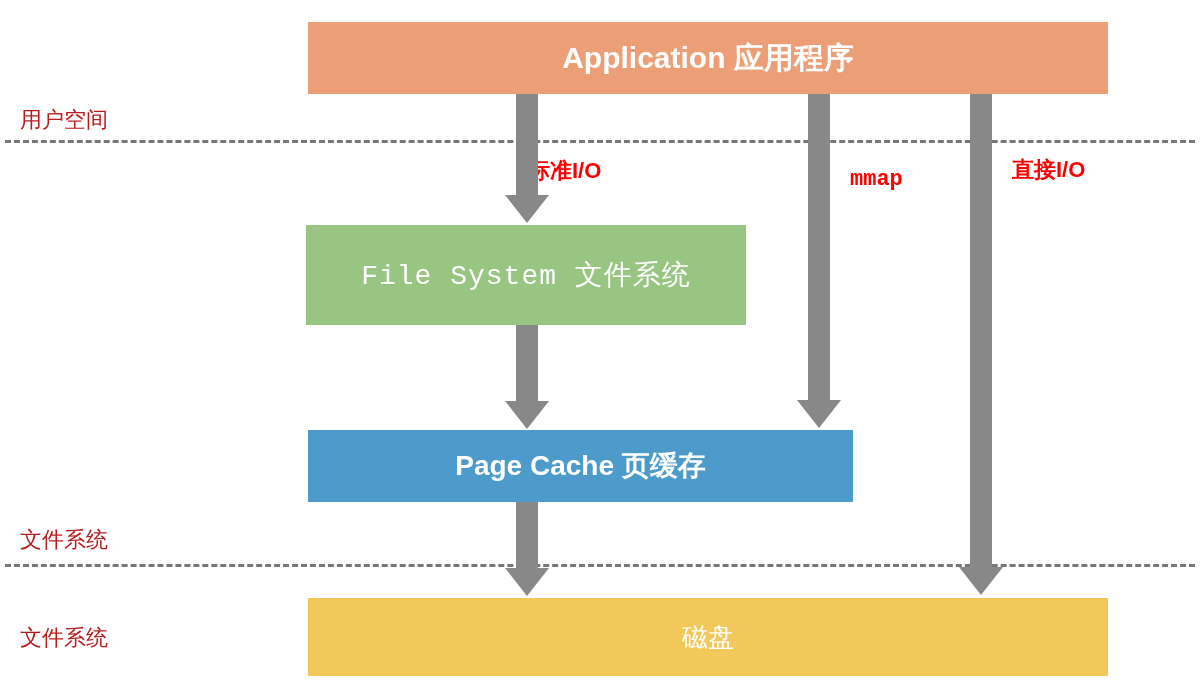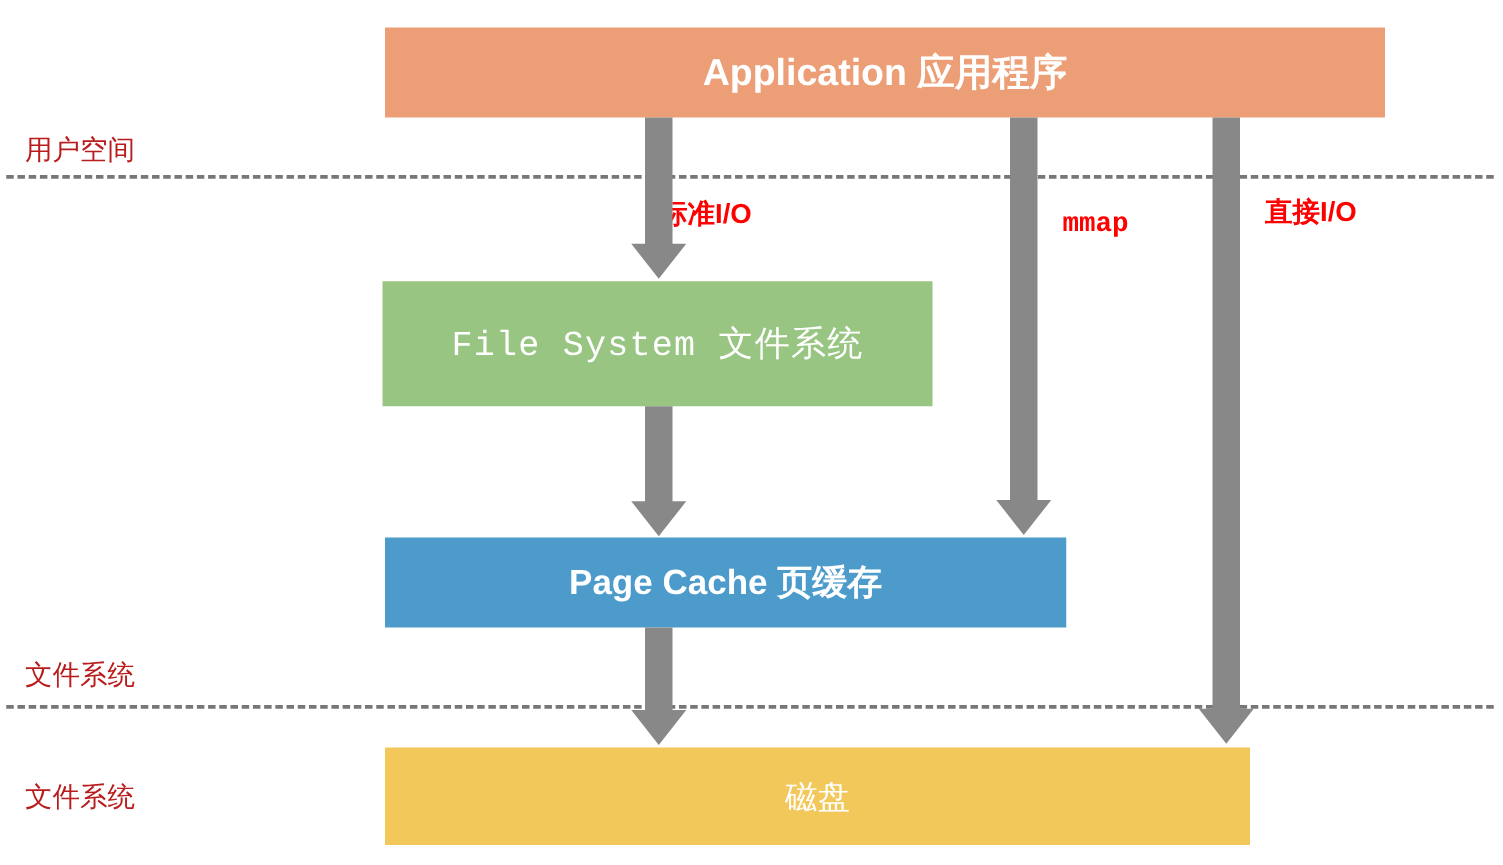--- a/index.html
+++ b/index.html
@@ -46,21 +46,21 @@
       top: 430px;
       width: 545px;
       height: 72px;
       background: #4d9bca;
       font-size: 28px;
       font-weight: bold;
     }
     .box-disk {
       left: 308px;
       top: 598px;
-      width: 692px;
+      width: 800px;
       height: 78px;
       background: #f3c85b;
       font-size: 26px;
     }
     .section-label {
       position: absolute;
       color: #b91c1c;
       font-size: 22px;
     }
     .label-user {

